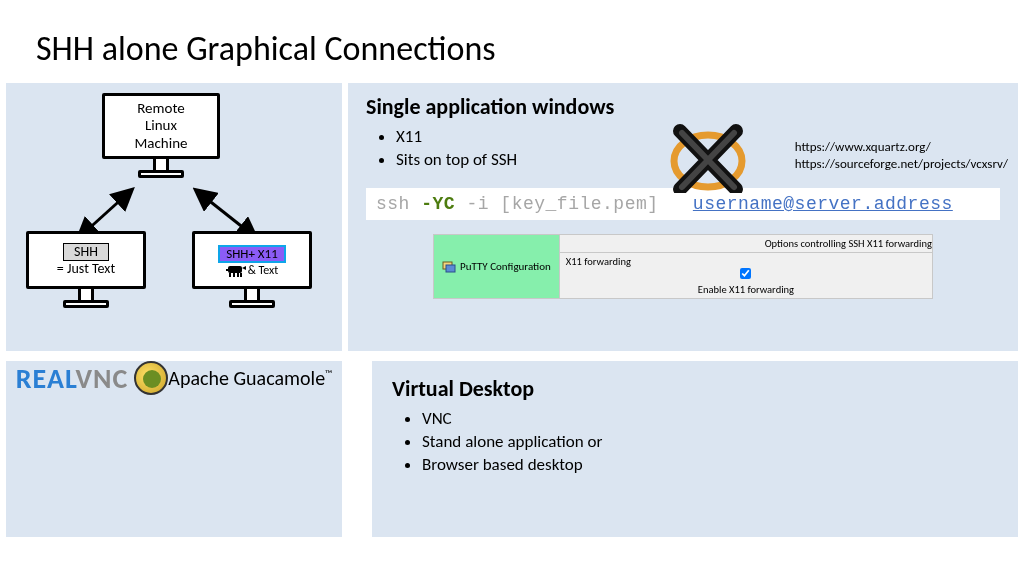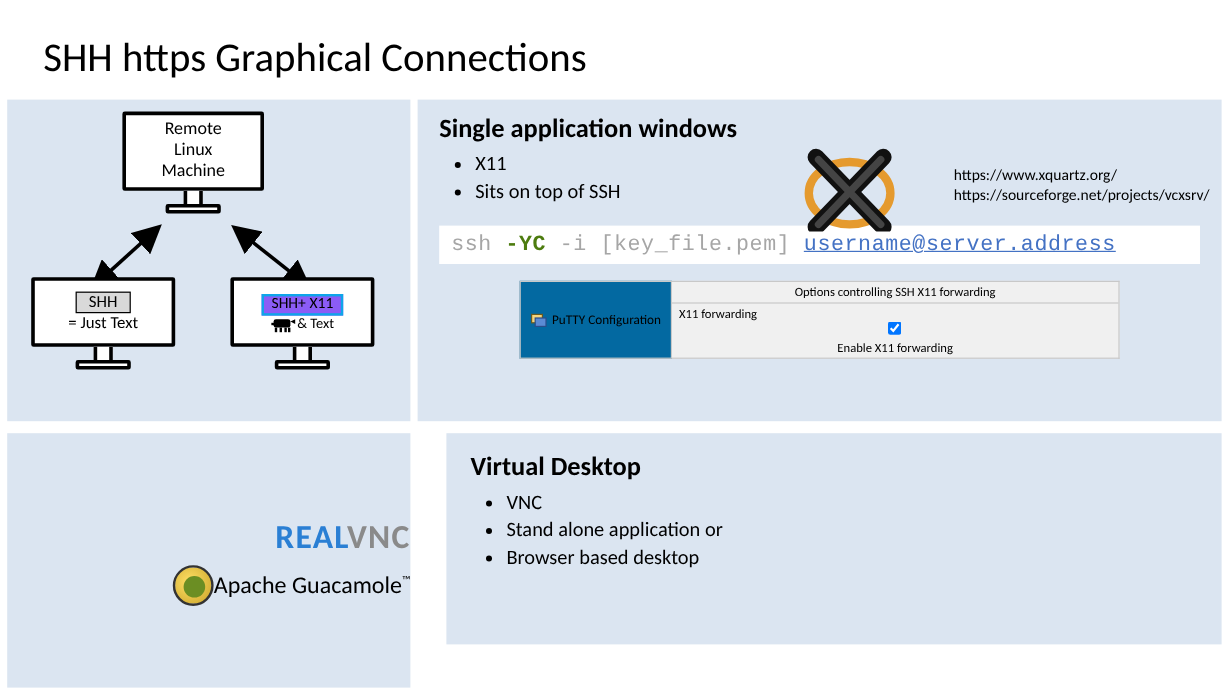--- a/index.html
+++ b/index.html
@@ -4,39 +4,39 @@
 <style>
   * { box-sizing: border-box; margin: 0; padding: 0; }
   body { width: 1024px; height: 576px; font-family: "Segoe UI", Calibri, Arial, sans-serif; background: #fff; color: #000; overflow: hidden; }
   .slide { width: 1024px; height: 576px; position: relative; }
   .title { font-size: 34px; font-weight: 400; padding: 28px 0 14px 36px; }
   .row { display: flex; gap: 6px; padding: 0 6px; }
   .panel { background: #dbe5f1; }
   .left-top { width: 336px; height: 268px; position: relative; }
   .right-top { flex: 1; height: 268px; position: relative; padding: 10px 18px; }
   .gap { height: 10px; }
-  .left-bot { width: 336px; height: 212px; position: relative; display:flex; flex-direction:column; justify-content:center; align-items:flex-end; gap:6px;}
+  .left-bot { width: 336px; height: 176px; position: relative; display:flex; flex-direction:row; justify-content:center; align-items:flex-start; gap:6px;}
   .right-bot { flex: 1; height: 176px; padding: 14px 20px; margin-left: 24px; }
 
   .heading { font-size: 22px; font-weight: 700; margin-bottom: 6px; }
   ul.bullets { list-style: disc; padding-left: 30px; font-size: 17px; }
   ul.bullets li { margin: 2px 0; }
 
   .links { position: absolute; top: 56px; right: 10px; font-size: 13px; text-align:left; line-height:1.3;}
   .links a { color: #000; text-decoration: none; }
 
   .cmdbox { background: #fff; padding: 6px 10px; margin-top: 18px; font-family: "Courier New", monospace; font-size: 18px; letter-spacing: .5px; }
   .cmdbox .grey { color: #a6a6a6; }
   .cmdbox .flag { color: #4d7c0f; font-weight: 700; }
-  .cmdbox .user { color: #4472c4; text-decoration: underline; }
+  .cmdbox .user { color: #4472c4; text-decoration: underline; margin-left: 23px; }
 
   .putty { display:flex; align-items:stretch; margin: 14px auto 0; width: 500px; font-size: 11px; }
-  .putty-left { background:#0369a1; border:1px solid #c8c8c8; padding:4px 8px; display:flex; align-items:center; gap:4px;}
+  .putty-left { background:#86efac; border:1px solid #c8c8c8; padding:4px 8px; display:flex; align-items:center; gap:4px;}
   .putty-right { flex:1; background:#f0f0f0; border:1px solid #c8c8c8; border-left:none;}
-  .putty-right .opt-title{ text-align:center; padding:2px 0; border-bottom:1px solid #c8c8c8; font-size:10.5px;}
+  .putty-right .opt-title{ text-align:right; padding:2px 0; border-bottom:1px solid #c8c8c8; font-size:10.5px;}
   .putty-right .opt-body{ padding:2px 6px; font-size:10.5px;}
   .putty-right label{ display:flex; align-items:center; gap:4px;flex-direction:column;}
   .putty-right input{ width:11px;height:11px;}
 
   
   .monitor { position:absolute; }
   .screen { background:#fff; border:3px solid #000; border-radius:2px; display:flex; flex-direction:column; align-items:center; justify-content:center; font-size:14px; line-height:1.15; text-align:center; }
   .stand { width:16px; height:14px; background:#fff; border:3px solid #000; border-top:none; margin:0 auto;}
   .base { width:46px; height:8px; background:#fff; border:3px solid #000; border-radius:2px; margin:-3px auto 0;}
   .mon-top { left:96px; top:10px; }
@@ -54,21 +54,21 @@
   .realvnc .r{ color:#2a7fd4;} .realvnc .v{ color:#8a8a8a;}
   .guac { display:flex; align-items:center; gap:0; font-size:20px; }
   .guac-icon{ width:34px;height:34px; border-radius:50%; background:radial-gradient(circle at 40% 40%, #ffe066, #c9a227); border:2px solid #333; position:relative;}
   .guac-icon::after{content:""; position:absolute; left:7px; top:7px; width:18px;height:18px; border-radius:50%; background:#6b8e23;}
   .tm{font-size:10px; vertical-align:super;}
 </style>
 </head>
 <body>
 
 <div class="slide">
-  <div class="title">SHH https Graphical Connections</div>
+  <div class="title">SHH alone Graphical Connections</div>
 
   <div class="row">
 
     <div class="panel left-top">
       <svg class="arrows" width="336" height="268">
         <defs>
           <marker id="ah" markerWidth="8" markerHeight="8" refX="4" refY="4" orient="auto">
             <path d="M0,0 L8,4 L0,8 Z" fill="#000"></path>
           </marker>
           <marker id="ah2" markerWidth="8" markerHeight="8" refX="4" refY="4" orient="auto-start-reverse">

